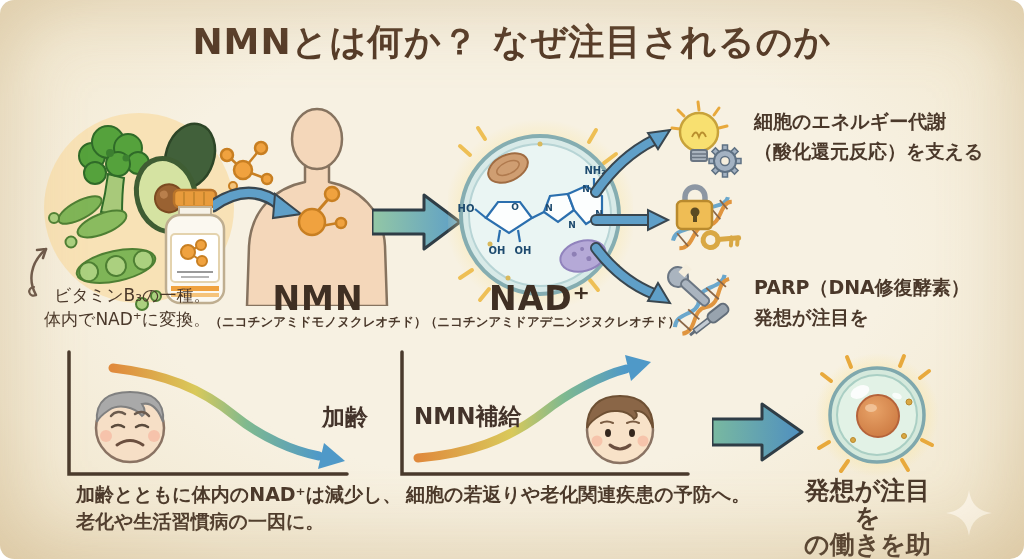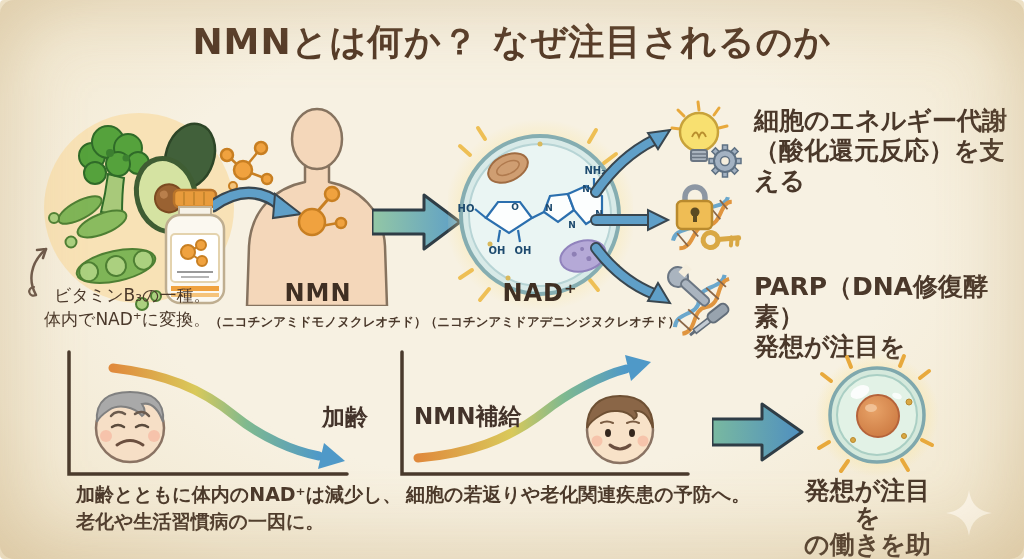--- a/index.html
+++ b/index.html
@@ -1,35 +1,35 @@
 <!DOCTYPE html>
 <html><head>
 <meta charset="utf-8">
 <style>
   html,body{margin:0;padding:0;background:#ffffff;}
   .stage{
     position:relative;width:1024px;height:559px;overflow:hidden;
     background:radial-gradient(ellipse at 50% 45%, #f7f1e2 52%, #f3ead4 78%, #e9dabb 100%);
-    border-radius:4px;
+    border-radius:14px;
     font-family:"DejaVu Sans","Liberation Sans",sans-serif;
     color:#4a382a;
   }
   .stage::after{content:"";position:absolute;inset:0;pointer-events:none;
     box-shadow:inset 0 0 70px 14px rgba(188,158,110,0.30);border-radius:14px;}
   .abs{position:absolute;}
   .title{
     top:18px;left:0;width:1024px;text-align:center;
     font-size:36px;font-weight:bold;color:#523826;letter-spacing:1px;
   }
   .note{top:283px;left:44px;font-size:17px;font-weight:normal;line-height:24px;color:#4a382a;}
   .note .l1{padding-left:10px;display:block;}
   .note .l2{display:block;}
-  .big-label{font-size:24px;font-weight:bold;color:#3f2f23;text-align:center;letter-spacing:1px;}
+  .big-label{font-size:33px;font-weight:bold;color:#3f2f23;text-align:center;letter-spacing:1px;}
   .sub-label{font-size:12.5px;font-weight:bold;color:#4a382a;text-align:center;white-space:nowrap;}
-  .benefit-text{width:268px;font-size:25px;font-weight:bold;line-height:30px;color:#4a382a;}
+  .benefit-text{width:268px;font-size:19px;font-weight:bold;line-height:30px;color:#4a382a;}
   .benefit-text span{display:block;}
   .curve-label{font-size:23px;font-weight:bold;color:#43332a;}
   .caption{font-size:19px;font-weight:bold;line-height:26.5px;color:#4a382a;}
   .caption span{display:block;}
   .caption.center{text-align:center;font-size:25px;line-height:27px;}
   svg{display:block;}
 </style>
 </head>
 <body>
 

